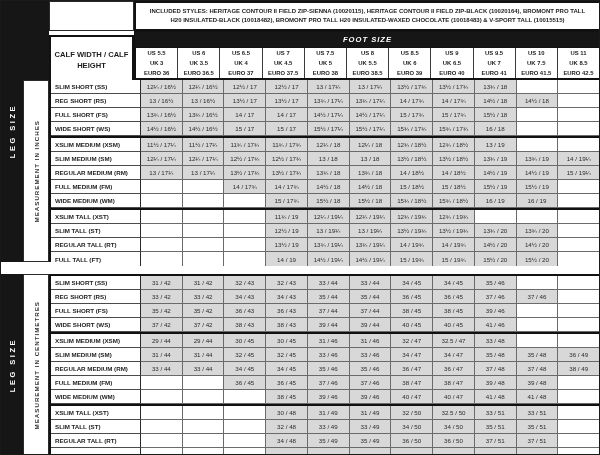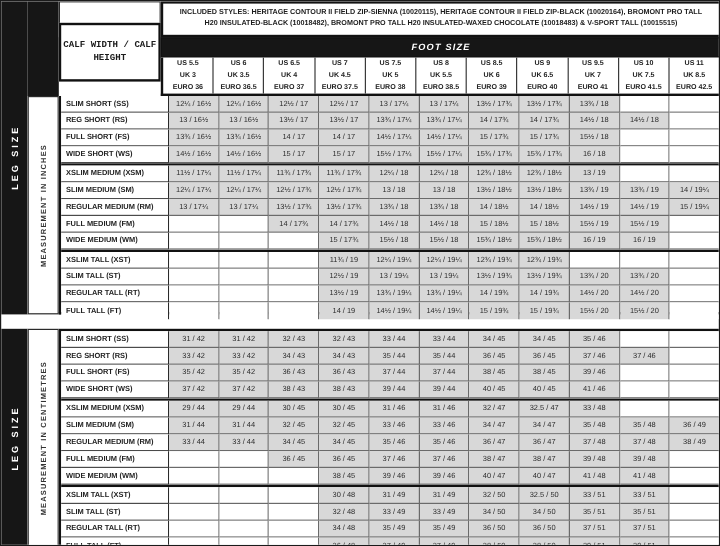--- a/index.html
+++ b/index.html
@@ -47,21 +47,21 @@
       <span class="vtext legsize">LEG SIZE</span>
     </div>
     <div class="abs blackbar" style="left:22px;top:0;width:26px;height:79px;"></div>
     <div class="abs measure-strip" style="left:22px;top:79px;width:26px;height:182px;">
       <span class="vtext">MEASUREMENT IN INCHES</span>
     </div>
 
     <div class="abs corner-empty" style="left:48px;top:0;width:85px;height:30px;"></div>
     <div class="abs included" style="left:133px;top:0;width:467px;height:30px;">INCLUDED STYLES: HERITAGE CONTOUR II FIELD ZIP-SIENNA (10020115), HERITAGE CONTOUR II FIELD ZIP-BLACK (10020164), BROMONT PRO TALL H20 INSULATED-BLACK (10018482), BROMONT PRO TALL H20 INSULATED-WAXED CHOCOLATE (10018483) &amp; V-SPORT TALL (10015515)</div>
 
-    <div class="abs calf" style="left:48px;top:18px;width:85px;height:49px;font-family:Liberation Mono, monospace;">CALF WIDTH / CALF HEIGHT</div>
+    <div class="abs calf" style="left:48px;top:34px;width:85px;height:49px;">CALF WIDTH / CALF HEIGHT</div>
     <div class="abs footsize" style="left:133px;top:30px;width:467px;height:17px;font-style:italic;">FOOT SIZE</div>
 
     <div class="abs colheads" style="left:133px;top:47px;width:467px;height:32px;">
         <div class="colhead">
           <span>US 5.5</span>
           <span>UK 3</span>
           <span>EURO 36</span>
         </div>
         <div class="colhead">
           <span>US 6</span>

